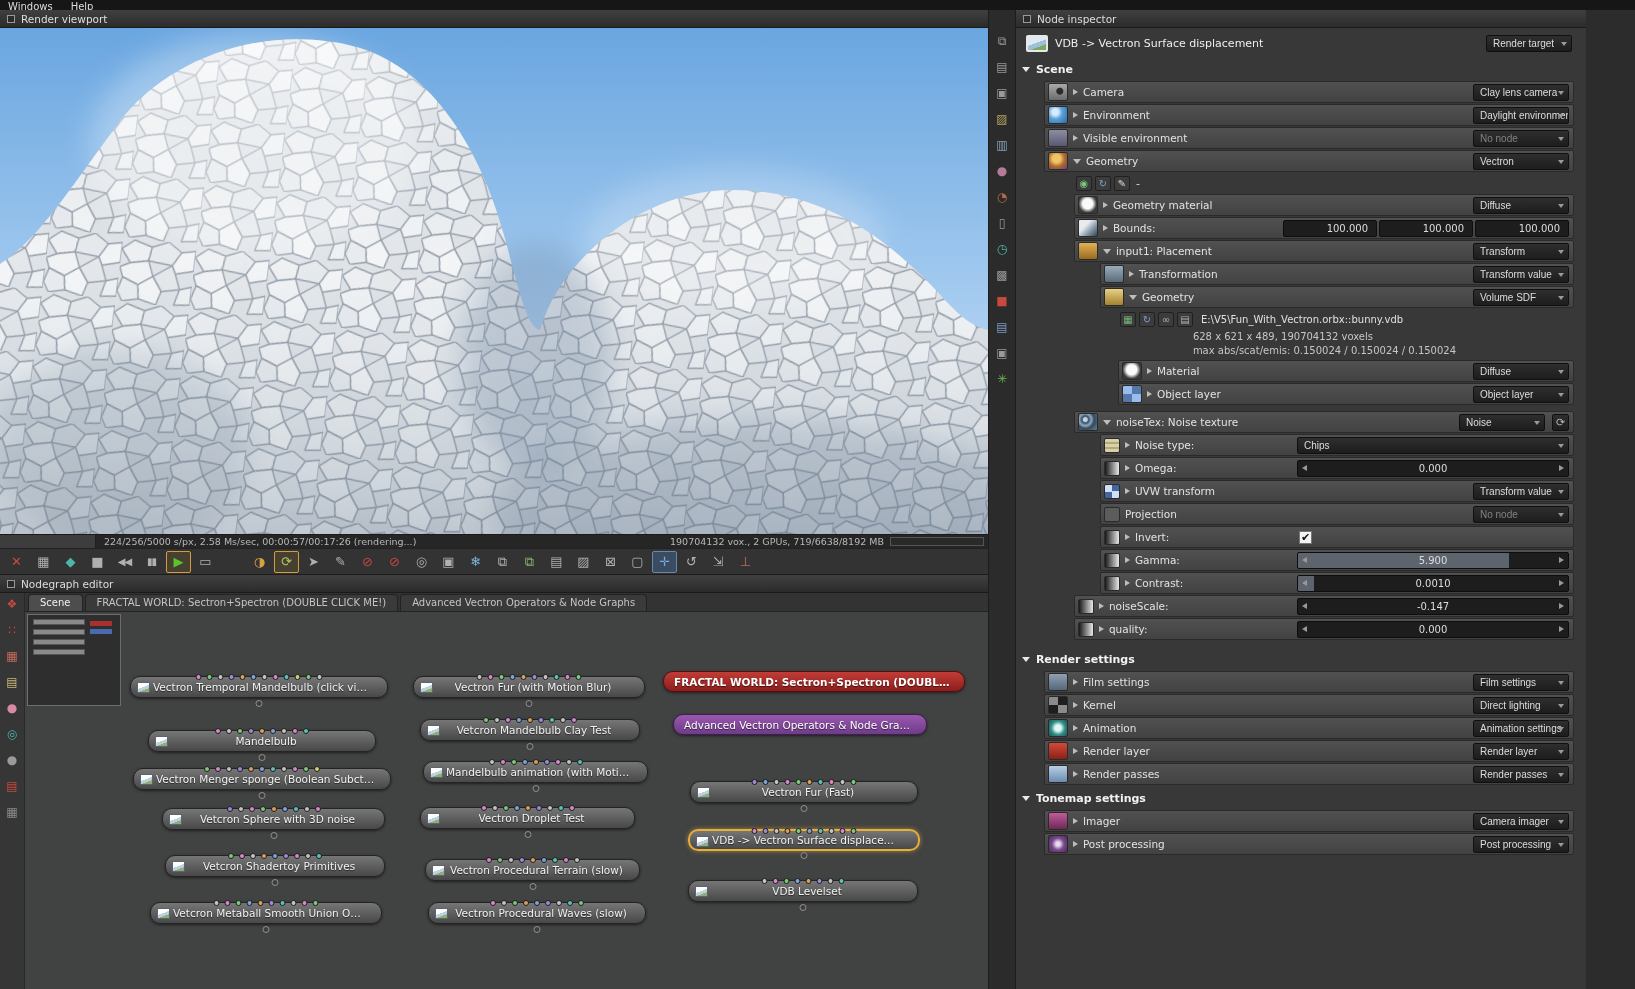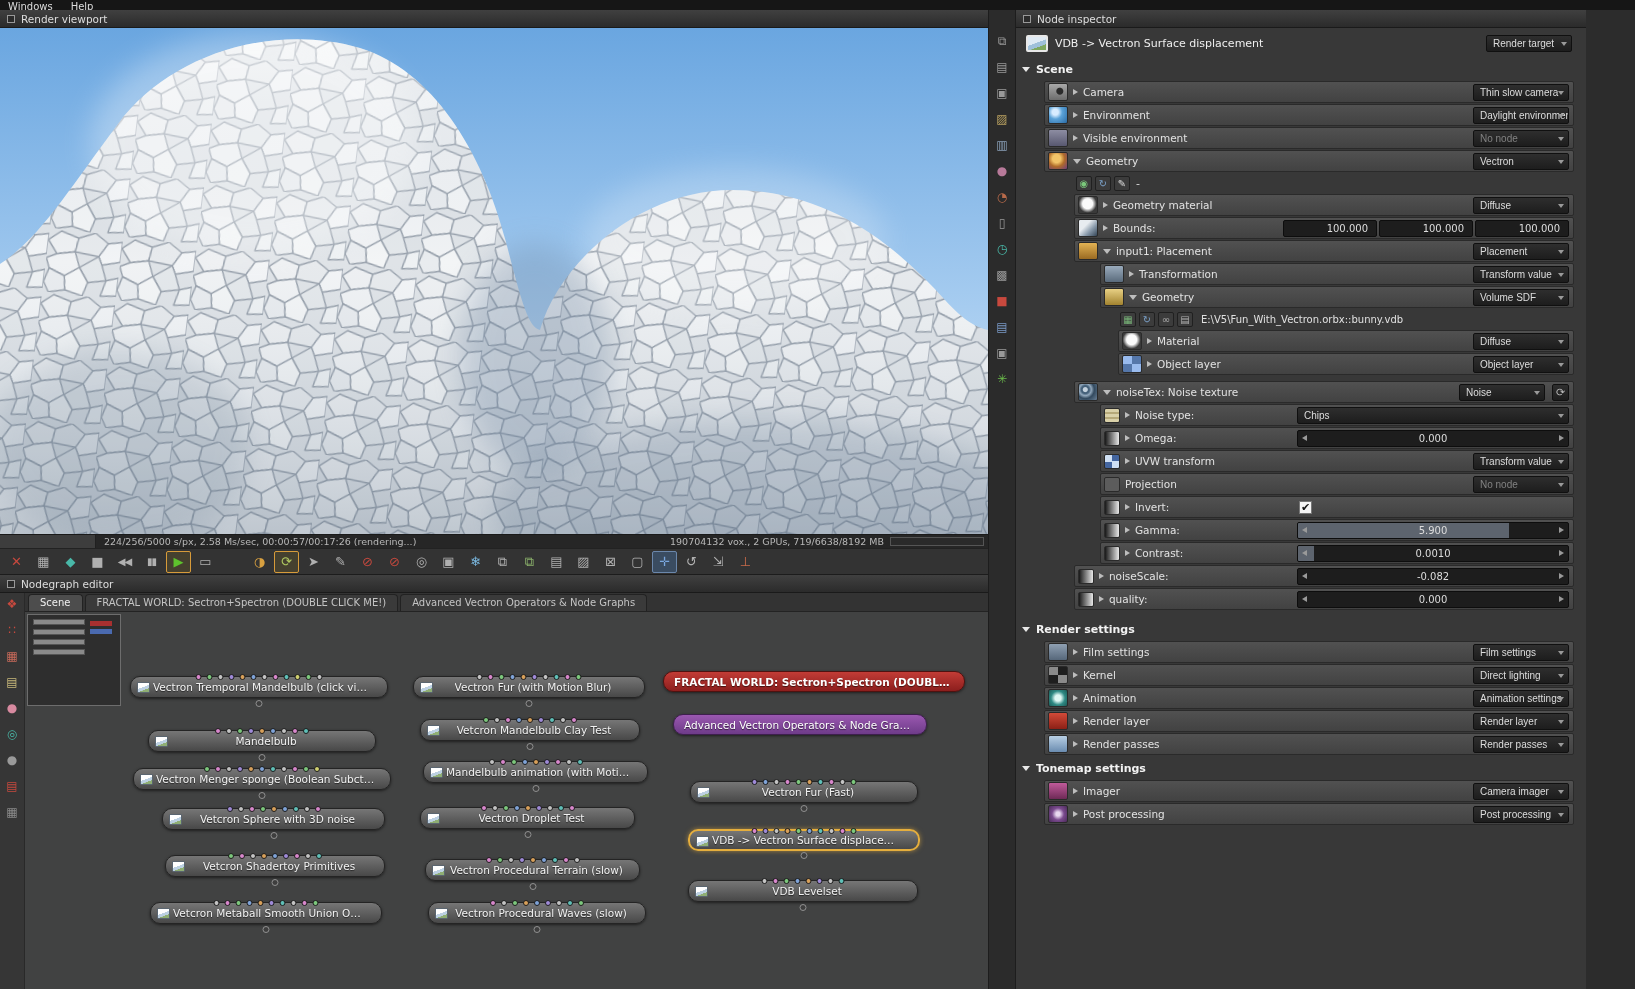--- a/index.html
+++ b/index.html
@@ -746,21 +746,21 @@
       <div class="sect">
         <span class="tri"></span>
         <span>Scene</span>
       </div>
 
       <div class="irow ind0">
         <span class="nicon ic-cam"></span>
         <span class="exp"></span>
         <span class="lbl">Camera</span>
         <button class="dd">
-            <span>Thin slow camera</span>
+            <span>Clay lens camera</span>
           </button>
       </div>
 
       <div class="irow ind0">
         <span class="nicon ic-env"></span>
         <span class="exp"></span>
         <span class="lbl">Environment</span>
         <button class="dd">
             <span>Daylight environment</span>
           </button>
@@ -818,21 +818,21 @@
           <span class="nfield">100.000</span>
           <span class="nfield">100.000</span>
         </span>
       </div>
 
       <div class="irow ind1">
         <span class="nicon ic-place"></span>
         <span class="exp open"></span>
         <span class="lbl">input1: Placement</span>
         <button class="dd">
-            <span>Placement</span>
+            <span>Transform</span>
           </button>
       </div>
 
       <div class="irow ind2">
         <span class="nicon ic-transf"></span>
         <span class="exp"></span>
         <span class="lbl">Transformation</span>
         <button class="dd">
             <span>Transform value</span>
           </button>
@@ -859,20 +859,24 @@
             <span class="mini-btn">
               <span class="g" style="color: rgb(176, 176, 176);">∞</span>
             </span>
             <span class="mini-btn">
               <span class="g" style="color: rgb(176, 176, 176);">▤</span>
             </span>
           </span>
         <span class="path-text">E:\V5\Fun_With_Vectron.orbx::bunny.vdb</span>
       </div>
 
+      <div class="vdb-info">
+        <div>628 x 621 x 489, 190704132 voxels</div>
+        <div>max abs/scat/emis: 0.150024 / 0.150024 / 0.150024</div>
+      </div>
 
       <div class="irow ind3">
         <span class="nicon ic-matball"></span>
         <span class="exp"></span>
         <span class="lbl">Material</span>
         <button class="dd">
             <span>Diffuse</span>
           </button>
       </div>
 
@@ -964,21 +968,21 @@
           <span class="sval">0.0010</span>
         </span>
       </div>
 
       <div class="irow ind1">
         <span class="nicon nicon16 ic-grad"></span>
         <span class="exp"></span>
         <span class="lbl">noiseScale:</span>
         <span class="spin">
           <span class="sfill" style="width: 0%;"></span>
-          <span class="sval">-0.082</span>
+          <span class="sval">-0.147</span>
         </span>
       </div>
 
       <div class="irow ind1">
         <span class="nicon nicon16 ic-grad"></span>
         <span class="exp"></span>
         <span class="lbl">quality:</span>
         <span class="spin">
           <span class="sfill" style="width: 0%;"></span>
           <span class="sval">0.000</span>

